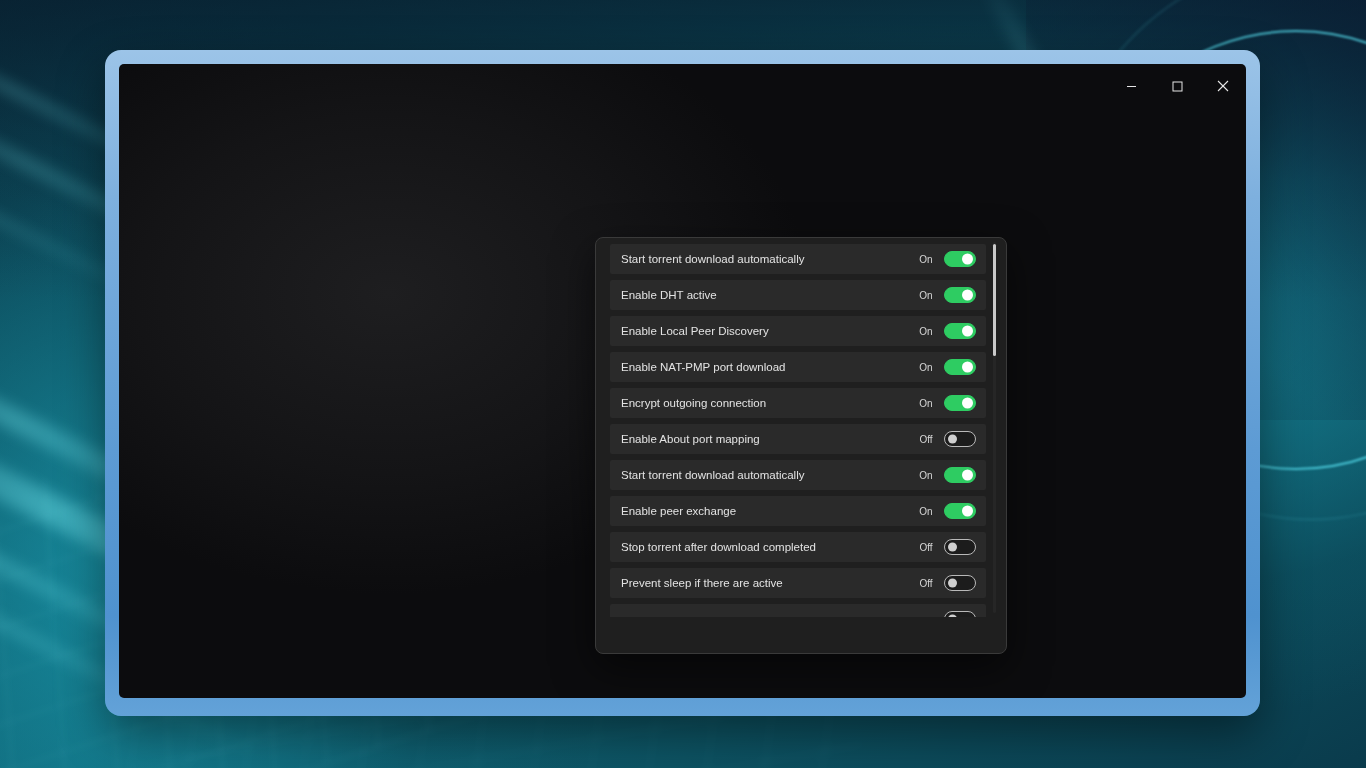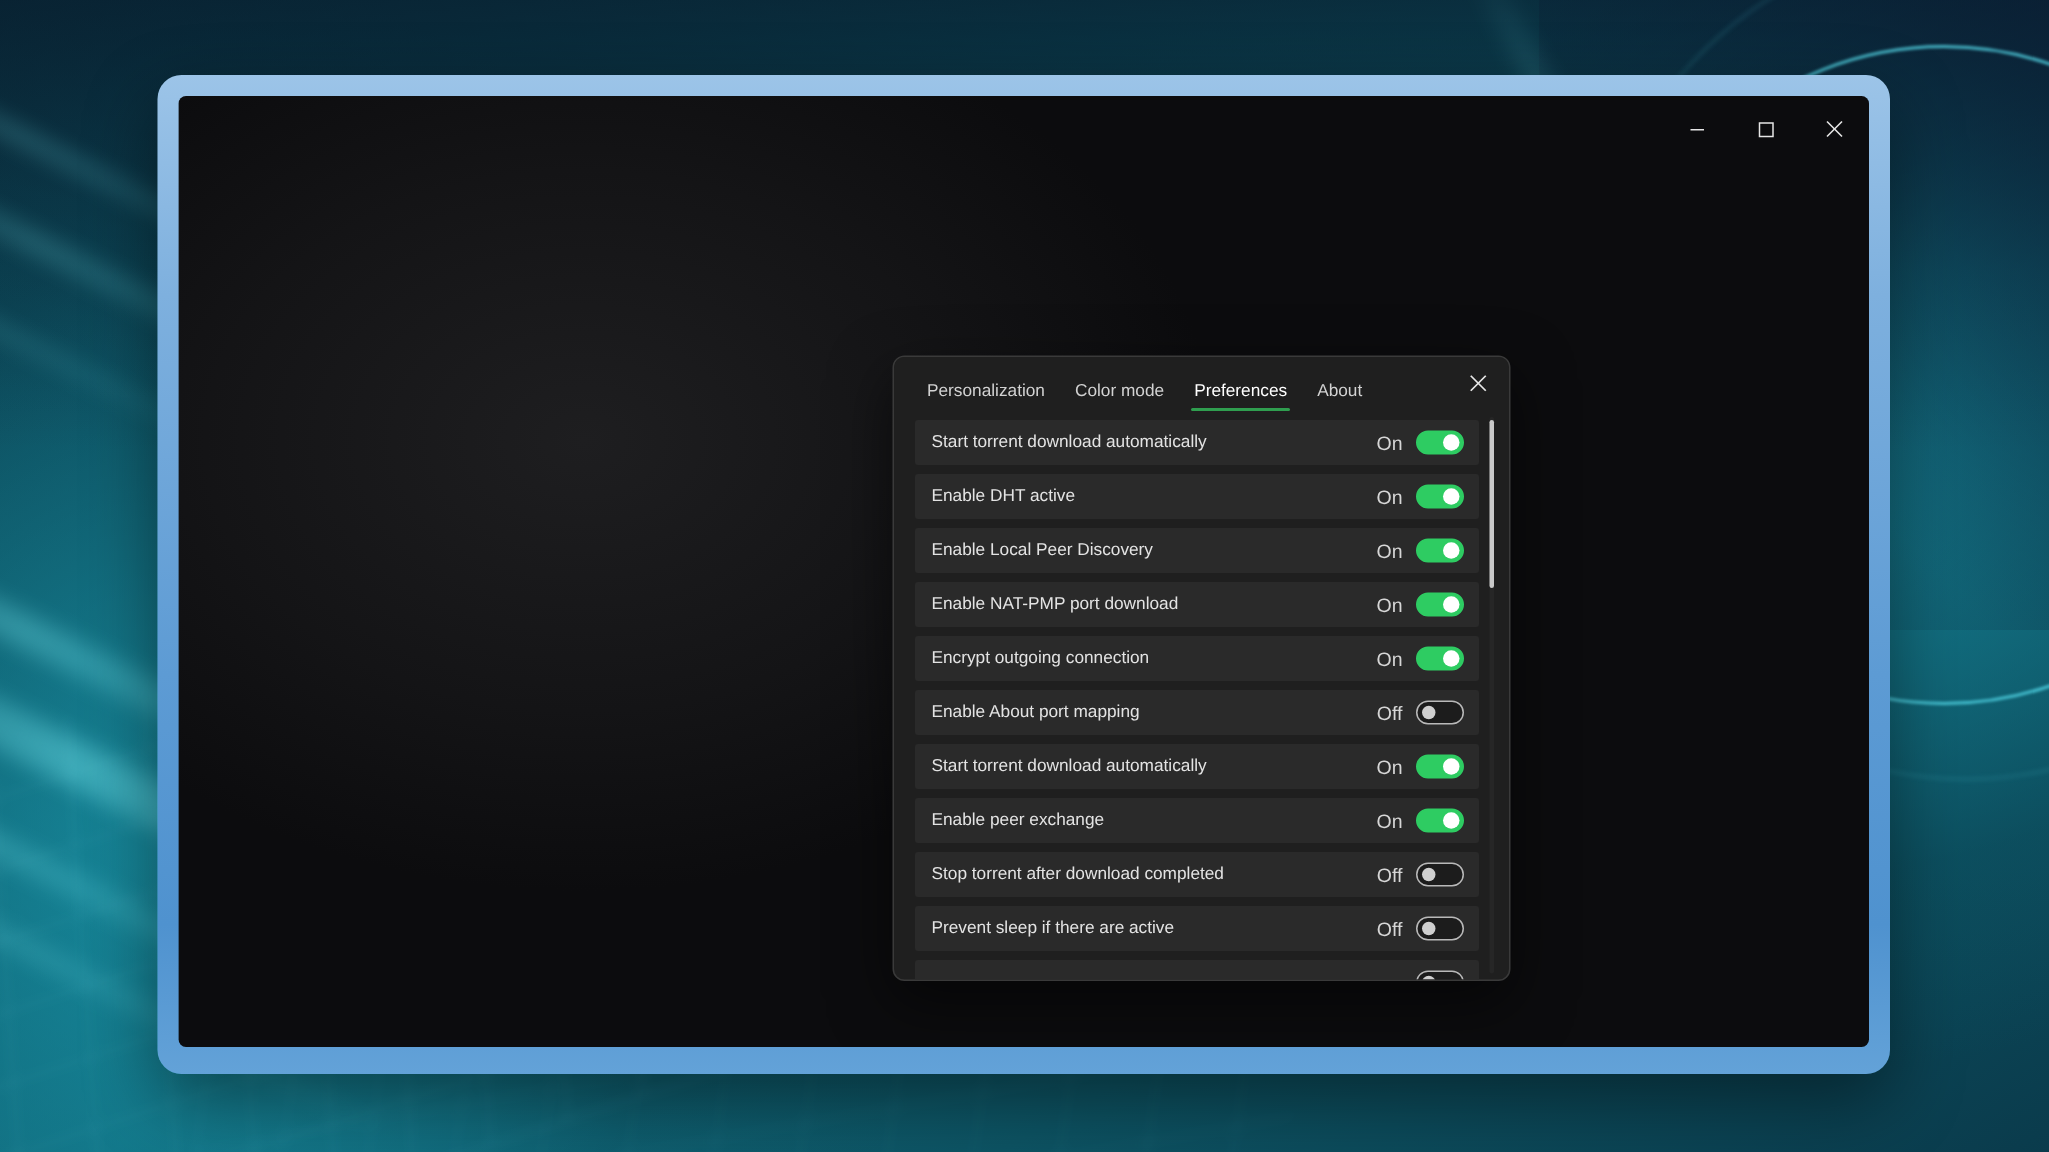--- a/index.html
+++ b/index.html
@@ -223,25 +223,25 @@
 
   .setting-label {
     flex: 1;
     font-size: 11.5px;
     color: #e3e3e3;
     white-space: nowrap;
     overflow: hidden;
   }
 
   .setting-state {
-    font-size: 13px;
+    font-size: 10px;
     color: #d6d6d6;
     margin-right: 9px;
     min-width: 18px;
-    text-align: right;
+    text-align: center;
   }
 
   .toggle {
     position: relative;
     width: 32px;
     height: 16px;
     border-radius: 8px;
     flex: none;
     cursor: default;
   }
@@ -329,33 +329,20 @@
         <div class="cap-btn">
           <svg width="12" height="12" viewBox="0 0 12 12" aria-hidden="true">
             <line x1="1" y1="1" x2="11" y2="11" stroke="#e6e6e6" stroke-width="1.1"></line>
             <line x1="11" y1="1" x2="1" y2="11" stroke="#e6e6e6" stroke-width="1.1"></line>
           </svg>
         </div>
       </div>
 
       <div id="settings-dialog">
 
-        <div id="dialog-tabbar">
-          <div class="tab">Personalization</div>
-          <div class="tab">Color mode</div>
-          <div class="tab active">Preferences</div>
-          <div class="tab">About</div>
-
-          <div id="dialog-close">
-            <svg width="13" height="13" viewBox="0 0 13 13" aria-hidden="true">
-              <line x1="1.5" y1="1.5" x2="11.5" y2="11.5" stroke="#e8e8e8" stroke-width="1.15"></line>
-              <line x1="11.5" y1="1.5" x2="1.5" y2="11.5" stroke="#e8e8e8" stroke-width="1.15"></line>
-            </svg>
-          </div>
-        </div>
 
         <div id="dialog-body">
           <div id="settings-list">
               <div class="setting-row">
                 <div class="setting-label">Start torrent download automatically</div>
                 <div class="setting-state">On</div>
                 <div class="toggle on">
                   <div class="knob"></div>
                 </div>
               </div>

